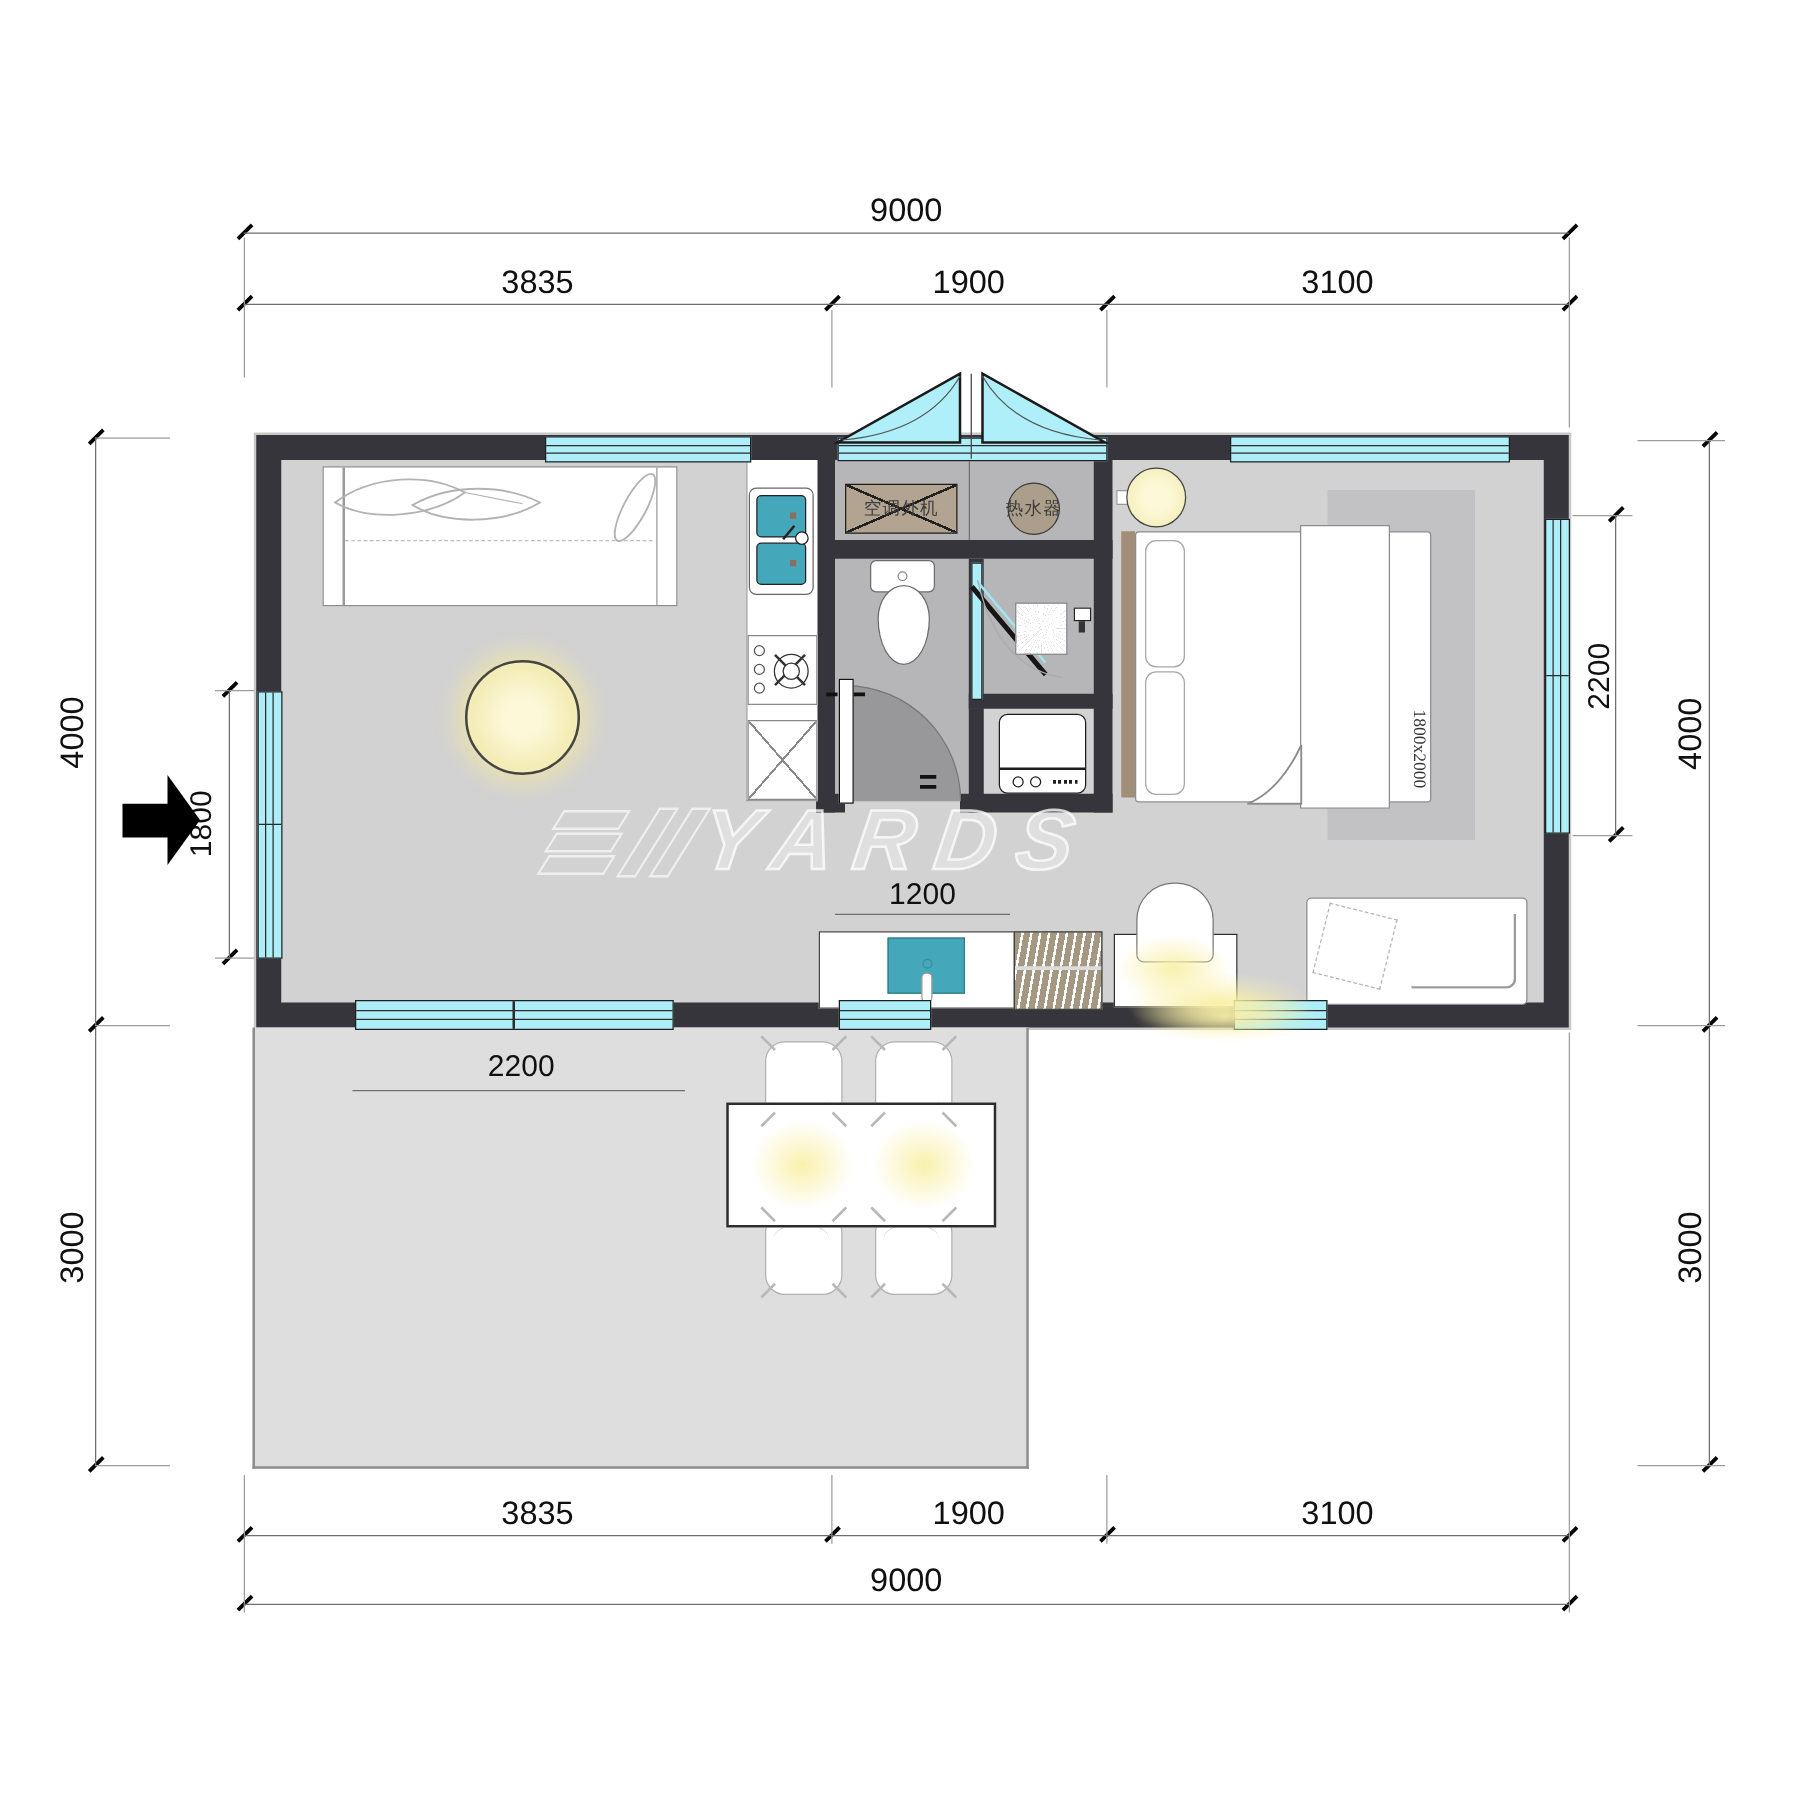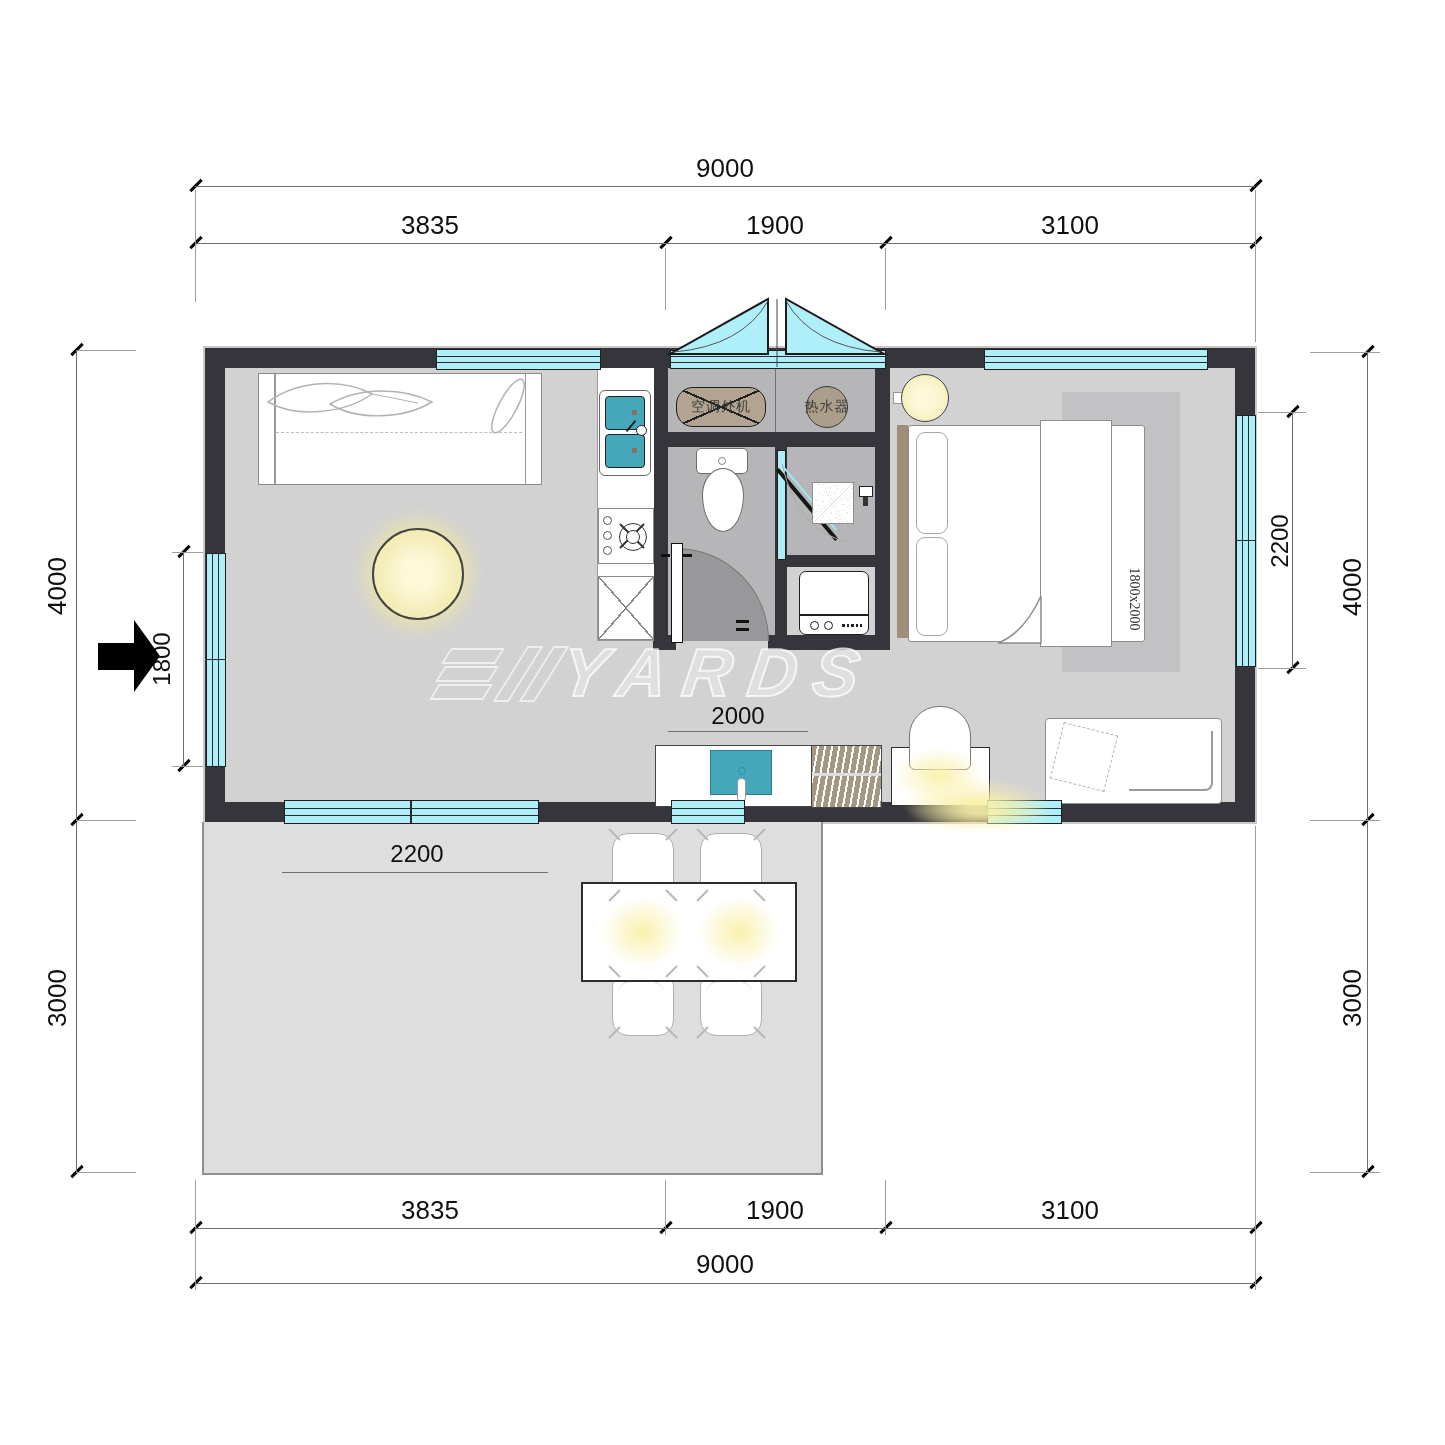--- a/index.html
+++ b/index.html
@@ -16,21 +16,21 @@
         background-image:linear-gradient(#2a2a2a,#2a2a2a),linear-gradient(#2a2a2a,#2a2a2a);
         background-size:1px 100%;background-position:31% 0,66% 0;background-repeat:no-repeat;}
   .dline{background:#6f6f6f;}
   .stub{background:#9d9d9d;}
   .tick{position:absolute;width:16px;height:3px;background:#050505;transform:rotate(-45deg);}
   .dlabel{position:absolute;font-size:26px;color:#101010;text-align:center;line-height:28px;}
   .rot{transform:rotate(-90deg);}
   .white{background:#fff;border:1.5px solid #8a8a8a;}
   .xboxd{background-image:
       linear-gradient(to top right,transparent calc(50% - 1px),#20201e calc(50% - 1px),#20201e calc(50% + 1px),transparent calc(50% + 1px)),
-      linear-gradient(to bottom right,transparent calc(50% - 1px),#20201e calc(50% - 1px),#20201e calc(50% + 1px),transparent calc(50% + 1px)); border-radius: 17px;}
+      linear-gradient(to bottom right,transparent calc(50% - 1px),#20201e calc(50% - 1px),#20201e calc(50% + 1px),transparent calc(50% + 1px));}
   .xboxl{background-image:
       linear-gradient(to top right,transparent calc(50% - 0.8px),#8a8a8a calc(50% - 0.8px),#8a8a8a calc(50% + 0.8px),transparent calc(50% + 0.8px)),
       linear-gradient(to bottom right,transparent calc(50% - 0.8px),#8a8a8a calc(50% - 0.8px),#8a8a8a calc(50% + 0.8px),transparent calc(50% + 0.8px));}
   .glow{background:radial-gradient(closest-side,rgba(249,240,168,0.95),rgba(249,240,168,0));}
   .cn{display:flex;align-items:center;justify-content:center;font-size:14px;color:#3d3d3d;
       letter-spacing:1px;font-family:"DejaVu Sans",sans-serif;white-space:nowrap;}
   .wm-text{font-size:68px;font-weight:800;font-style:italic;letter-spacing:16px;
       color:rgba(255,255,255,0.30);-webkit-text-stroke:2px rgba(255,255,255,0.75);
       transform:skewX(-8deg);line-height:76px;white-space:nowrap;}
   .wm-bar{position:absolute;border:2px solid rgba(255,255,255,0.65);transform:skewX(-32deg);}
@@ -290,21 +290,21 @@
   <div class="f dline" style="left:1367px;top:352px;width:1px;height:468px;z-index:9;"></div>
   <div class="tick" style="left:1360px;top:350px;"></div>
     <div class="tick" style="left:1360px;top:818px;"></div>
   <div class="dlabel rot" style="left:1292px;top:984px;width:120px;"><span>3000</span></div>
   <div class="f dline" style="left:1367px;top:822px;width:1px;height:350px;z-index:9;"></div>
   <div class="tick" style="left:1360px;top:1170px;"></div>
   <div class="f stub" style="left:1310px;top:352px;width:70px;height:1px;"></div>
   <div class="f stub" style="left:1310px;top:820px;width:70px;height:1px;"></div>
   <div class="f stub" style="left:1310px;top:1172px;width:70px;height:1px;"></div>
 
-  <div class="dlabel" style="left:688px;top:702px;width:100px;font-size:24px;z-index:9;"><span>2000</span></div>
+  <div class="dlabel" style="left:688px;top:702px;width:100px;font-size:24px;z-index:9;"><span>1200</span></div>
   <div class="f dline" style="left:668px;top:731px;width:140px;height:1px;z-index:9;"></div>
   <div class="tick" style="left:661px;top:729px;"></div>
     <div class="tick" style="left:801px;top:729px;"></div>
   <div class="f stub" style="left:668px;top:714px;width:1px;height:32px;"></div>
   <div class="f stub" style="left:808px;top:714px;width:1px;height:32px;"></div>
   <div class="dlabel" style="left:317px;top:840px;width:200px;font-size:24px;z-index:9;"><span>2200</span></div>
   <div class="f dline" style="left:282px;top:872px;width:266px;height:1px;z-index:9;"></div>
   <div class="tick" style="left:275px;top:870px;"></div>
     <div class="tick" style="left:541px;top:870px;"></div>
   <div class="f stub" style="left:282px;top:828px;width:1px;height:50px;"></div>

